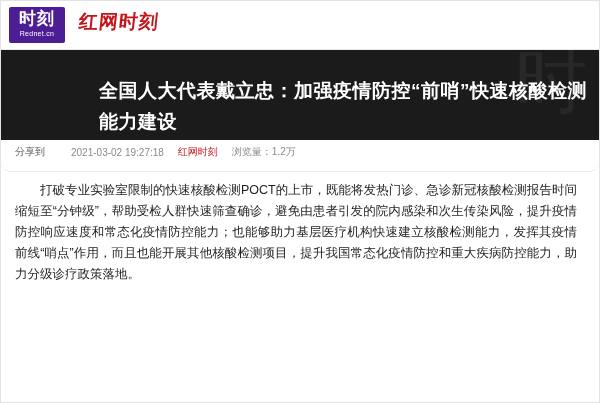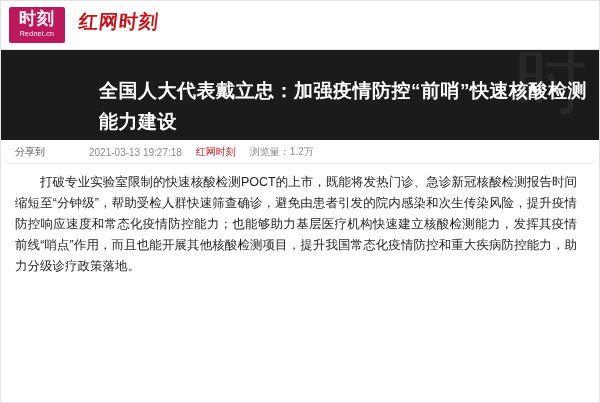--- a/index.html
+++ b/index.html
@@ -29,21 +29,21 @@
     height: 48px;
     background: #ffffff;
     border-bottom: 1px solid #e8e8e8;
   }
   .logo-block {
     position: absolute;
     left: 8px;
     top: 6px;
     width: 56px;
     height: 36px;
-    background: #be185d;
+    background: #4c1d95;
     color: #ffffff;
     border-radius: 2px;
     text-align: center;
   }
   .logo-main {
     display: block;
     font-size: 17px;
     font-weight: bold;
     line-height: 20px;
     padding-top: 2px;
@@ -158,23 +158,23 @@
     font-size: 8px;
     color: #666;
     margin-top: 3px;
     line-height: 11px;
     white-space: nowrap;
   }
 
   
   .meta {
     position: relative;
-    height: 24px;
+    height: 32px;
     border-bottom: 1px solid #ececec;
-    padding-left: 88px;
+    padding-left: 70px;
     box-sizing: border-box;
     border-radius: 10px;
   }
   .meta-inner {
     display: flex;
     align-items: center;
     height: 24px;
     font-size: 10px;
     color: #8a8a8a;
   }
@@ -218,21 +218,21 @@
 
   <div class="hero">
     <div class="hero-watermark">时</div>
     <h1 class="headline">全国人大代表戴立忠：加强疫情防控“前哨”快速核酸检测能力建设</h1>
   </div>
 
 
   <div class="meta">
     <span class="share-label">分享到</span>
     <div class="meta-inner">
-      <span class="meta-date">2021-03-13 19:27:18</span>
+      <span class="meta-date">2021-03-02 19:27:18</span>
       <span class="meta-source">红网时刻</span>
       <span class="meta-views">浏览量：1.2万</span>
     </div>
   </div>
 
   <div class="article">
     <p class="indent">打破专业实验室限制的快速核酸检测POCT的上市，既能将发热门诊、急诊新冠核酸检测报告时间缩短至“分钟级”，帮助受检人群快速筛查确诊，避免由患者引发的院内感染和次生传染风险，提升疫情防控响应速度和常态化疫情防控能力；也能够助力基层医疗机构快速建立核酸检测能力，发挥其疫情前线“哨点”作用，而且也能开展其他核酸检测项目，提升我国常态化疫情防控和重大疾病防控能力，助力分级诊疗政策落地。</p>
   </div>
 
 </div>

